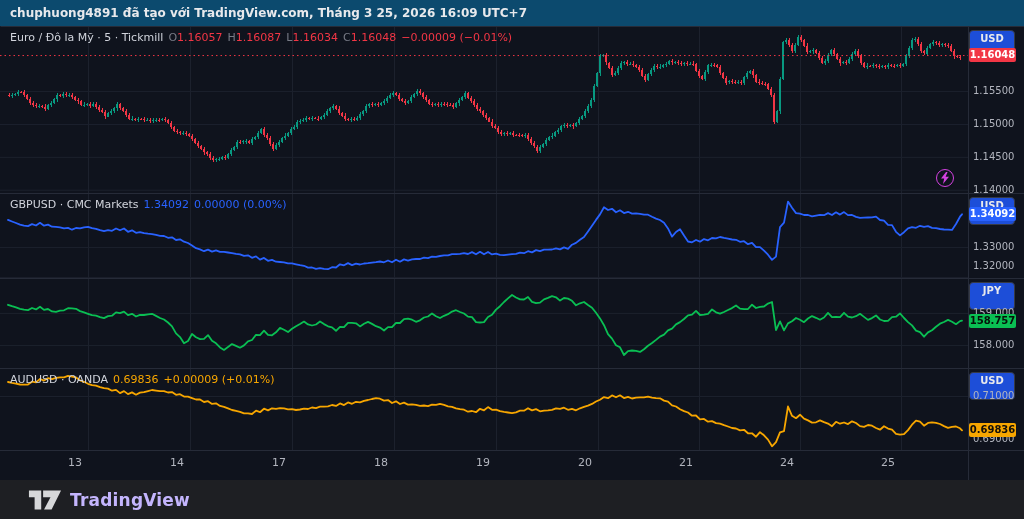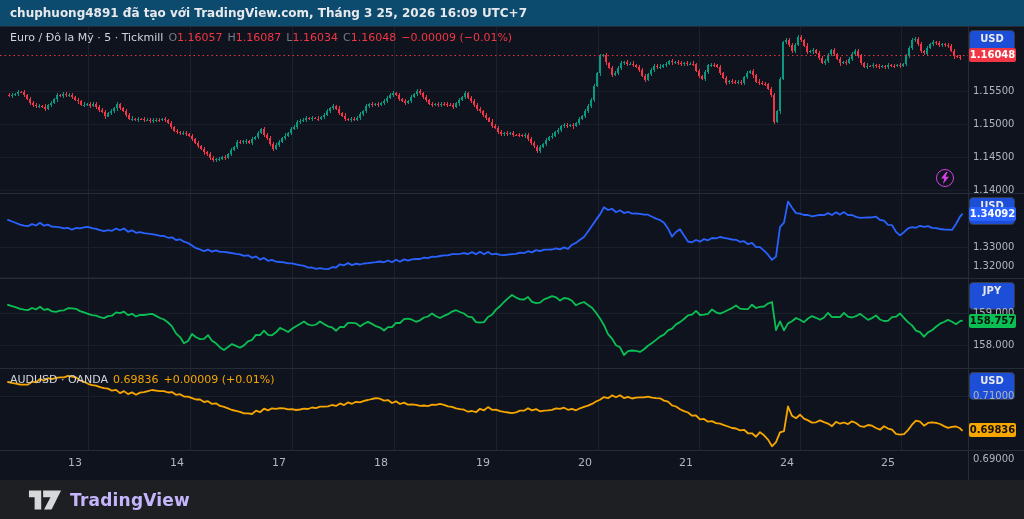--- a/index.html
+++ b/index.html
@@ -71,32 +71,33 @@
         <line x1="968.5" y1="0" x2="968.5" y2="454" stroke="#262b38" stroke-width="1"></line>
       </svg>
     <div class="overlay" id="overlay">
         <div class="legend" style="left: 10px; top: 5px;"><span class="t">Euro / Đô la Mỹ · 5 · Tickmill</span><span class="k">O</span><span style="color: rgb(242, 54, 69);">1.16057</span><span class="k">H</span><span style="color: rgb(242, 54, 69);">1.16087</span><span class="k">L</span><span style="color: rgb(242, 54, 69);">1.16034</span><span class="k">C</span><span style="color: rgb(242, 54, 69);">1.16048</span><span style="color: rgb(242, 54, 69);">−0.00009 (−0.01%)</span></div>
         <div class="curbtn" style="top: 4px;">USD</div>
         <div class="tick" style="top: 59px;">1.15500</div>
         <div class="tick" style="top: 91.9646px;">1.15000</div>
         <div class="tick" style="top: 124.839px;">1.14500</div>
         <div class="tick" style="top: 157.713px;">1.14000</div>
         <div class="badge" style="top: 22.0606px; background: rgb(242, 54, 69); color: rgb(255, 255, 255);">1.16048</div>
+        <div class="legend" style="left: 10px; top: 172px;"><span class="t">GBPUSD · CMC Markets</span><span style="color: rgb(41, 98, 255);">1.34092</span><span style="color: rgb(41, 98, 255);">0.00000 (0.00%)</span></div>
         <div class="curbtn" style="top: 171px;">USD</div>
         <div class="tick" style="top: 215.064px;">1.33000</div>
         <div class="tick" style="top: 234px;">1.32000</div>
         <div class="badge" style="top: 181.265px; background: rgb(41, 98, 255); color: rgb(255, 255, 255);">1.34092</div>
         <div class="curbtn" style="top: 256px;">JPY</div>
         <div class="tick" style="top: 280.911px;">159.000</div>
         <div class="tick" style="top: 312.94px;">158.000</div>
         <div class="badge" style="top: 287.694px; background: rgb(10, 191, 83); color: rgb(6, 19, 10);">158.757</div>
         <div class="legend" style="left: 10px; top: 347px;"><span class="t">AUDUSD · OANDA</span><span style="color: rgb(247, 166, 0);">0.69836</span><span style="color: rgb(247, 166, 0);">+0.00009 (+0.01%)</span></div>
         <div class="curbtn" style="top: 346px;">USD</div>
         <div class="tick" style="top: 364.022px;">0.71000</div>
-        <div class="tick" style="top: 427px;">0.69000</div>
+        <div class="tick" style="top: 407px;">0.69000</div>
         <div class="badge" style="top: 397.355px; background: rgb(247, 166, 0); color: rgb(19, 16, 10);">0.69836</div>
         <div class="axlabel" style="left: 88px;">13</div>
         <div class="axlabel" style="left: 190px;">14</div>
         <div class="axlabel" style="left: 292px;">17</div>
         <div class="axlabel" style="left: 394px;">18</div>
         <div class="axlabel" style="left: 496px;">19</div>
         <div class="axlabel" style="left: 598px;">20</div>
         <div class="axlabel" style="left: 699px;">21</div>
         <div class="axlabel" style="left: 800px;">24</div>
         <div class="axlabel" style="left: 901px;">25</div>

